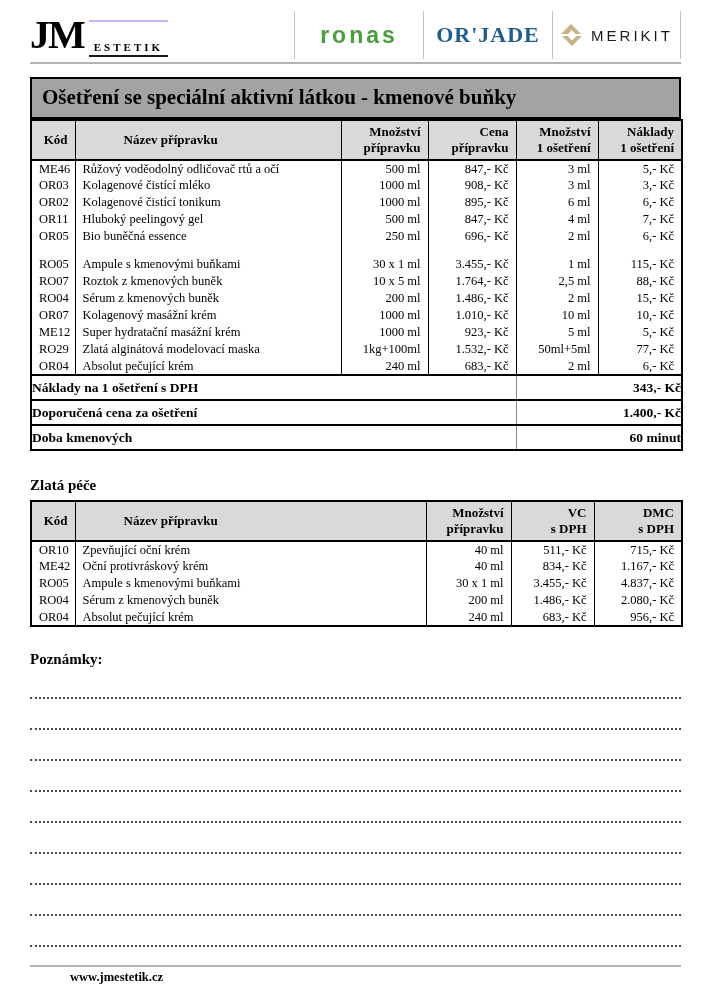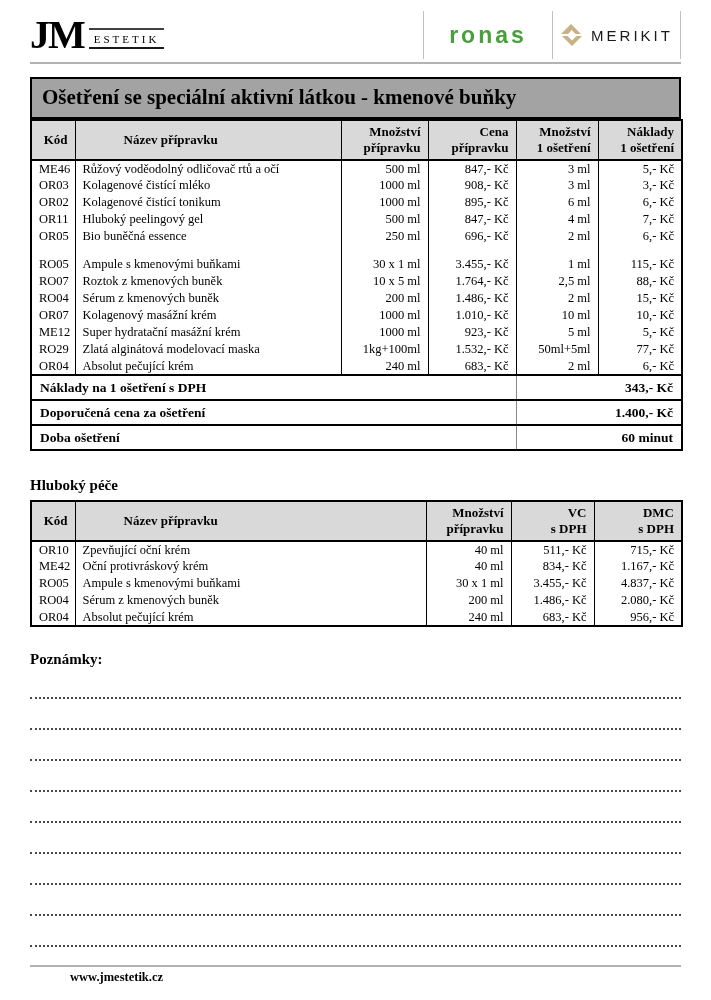--- a/index.html
+++ b/index.html
@@ -4,21 +4,21 @@
 <style>
   * { margin:0; padding:0; box-sizing:border-box; }
   html,body { width:711px; background:#ffffff; }
   body { height:1000px; overflow:hidden; font-family:"Liberation Serif","DejaVu Serif",serif; color:#000; }
   .page { width:711px; height:1000px; padding:10px 30px 0 30px; position:relative;border-radius:22px; }
 
   
   .logo-strip { display:flex; align-items:center; height:50px; }
   .jm-logo { display:flex; align-items:center; }
   .jm-initials { font-size:40px; font-weight:bold; letter-spacing:-2px; line-height:1; font-family:"Liberation Serif",serif; }
-  .jm-sub { margin-left:5px; margin-top:6px; font-family:"Liberation Serif",serif; font-size:11px; font-weight:normal; letter-spacing:3px; border-top:2px solid #404040; border-bottom:2px solid #1a1a1a; padding:3px 5px 2px 5px; }
+  .jm-sub { margin-left:5px; margin-top:6px; font-family:"Liberation Serif",serif; font-size:11px; font-weight:bold; letter-spacing:3px; border-top:2px solid #c4b5fd; border-bottom:2px solid #1a1a1a; padding:19px 5px 2px 5px; }
   .brand-strip { margin-left:auto; display:flex; height:48px; }
   .brand-cell { width:129px; display:flex; align-items:center; justify-content:center; border-left:1.5px solid #c2c2c2; }
   .brand-cell.last { border-right:1.5px solid #c2c2c2; }
   .ronas-text { font-family:"Liberation Sans",sans-serif; font-weight:bold; font-size:23px; letter-spacing:3px; color:#4a9e3c; }
   .orjade-text { font-family:"Liberation Serif",serif; font-weight:bold; font-size:22px; color:#1d5d8f; letter-spacing:1px; }
   .merikit { display:flex; align-items:center; gap:7px; }
   .merikit-text { font-family:"Liberation Sans",sans-serif; font-size:15px; letter-spacing:3px; color:#1a1a1a; }
   .header-rule { height:2px; background:#b3b3b3; margin-top:2px; }
 
   
@@ -27,21 +27,21 @@
 
   
   table { border-collapse:collapse; table-layout:fixed; width:651px; }
   table.bordered { border:2px solid #000; }
   th, td { border-left:1px solid #000; overflow:hidden; white-space:nowrap; }
   th { background:#d9d9d9; font-size:13px; font-weight:bold; vertical-align:middle; padding:3px 7px; border-bottom:2px solid #000; }
   th.c { text-align:right; } th.l { text-align:left;padding-left:48px; } th.r { text-align:right; }
   td { font-size:12.5px; padding:0 7px; height:17px; vertical-align:middle; }
   td.c { text-align:center; } td.l { text-align:left; } td.r { text-align:right; }
   tr.gap-row td { height:11px; }
-  tr.summary td { border-top:2px solid #000; font-weight:bold; font-size:13.5px; height:25px; padding:2px 8px;margin-top:24px; }
+  tr.summary td { border-top:2px solid #000; font-weight:bold; font-size:13.5px; height:25px; padding:2px 0;margin-top:24px; }
   tr.summary td.val { border-left:1px solid #888; }
   .section-heading { font-size:15px; font-weight:bold; }
   .homecare-heading { margin-top:26px; }
   .homecare-table { margin-top:6px; }
 
   
   .notes-heading { margin-top:24px; }
   .note-line { height:31px; border-bottom:2px dotted #4a4a4a; }
 
   
@@ -57,20 +57,23 @@
 <div class="page">
 
   <div class="logo-strip">
     <div class="jm-logo">
       <span class="jm-initials">JM</span>
       <span class="jm-sub">ESTETIK</span>
     </div>
     <div class="brand-strip">
       <div class="brand-cell">
         <span class="ronas-text">ronas</span>
+      </div>
+      <div class="brand-cell">
+        <span class="orjade-text">OR'JADE</span>
       </div>
       <div class="brand-cell last">
         <span class="merikit">
           <svg class="merikit-icon" viewBox="0 0 24 22">
             <path d="M11 0 L1 10 L6.5 10 L11 5.5 Z M11 0 L21 10 L15.5 10 L11 5.5 Z" fill="#c8b185"></path>
             <path d="M12 22 L2 12 L7.5 12 L12 16.5 Z M12 22 L22 12 L16.5 12 L12 16.5 Z" fill="#c8b185"></path>
             <path d="M11 2.6 L3.5 10 L8 10 L11 7 Z" fill="#c8b185"></path>
           </svg>
           <span class="merikit-text">MERIKIT</span>
         </span>
@@ -221,27 +224,27 @@
       </tr>
       <tr class="summary">
         <td class="l" colspan="4">Náklady na 1 ošetření s DPH</td>
         <td class="r val" colspan="2">343,- Kč</td>
       </tr>
       <tr class="summary">
         <td class="l" colspan="4">Doporučená cena za ošetření</td>
         <td class="r val" colspan="2">1.400,- Kč</td>
       </tr>
       <tr class="summary">
-        <td class="l" colspan="4">Doba ošetření</td>
+        <td class="l" colspan="4">Doba kmenových</td>
         <td class="r val" colspan="2">60 minut</td>
       </tr>
     </tbody>
   </table>
 
-  <div class="section-heading homecare-heading">Hluboký péče</div>
+  <div class="section-heading homecare-heading">Zlatá péče</div>
 
   <table class="bordered homecare-table">
     <colgroup>
       <col style="width:44px">
         <col style="width:351px">
         <col style="width:85px">
       <col style="width:83px">
         <col style="width:88px">
     </colgroup>
     <thead>

